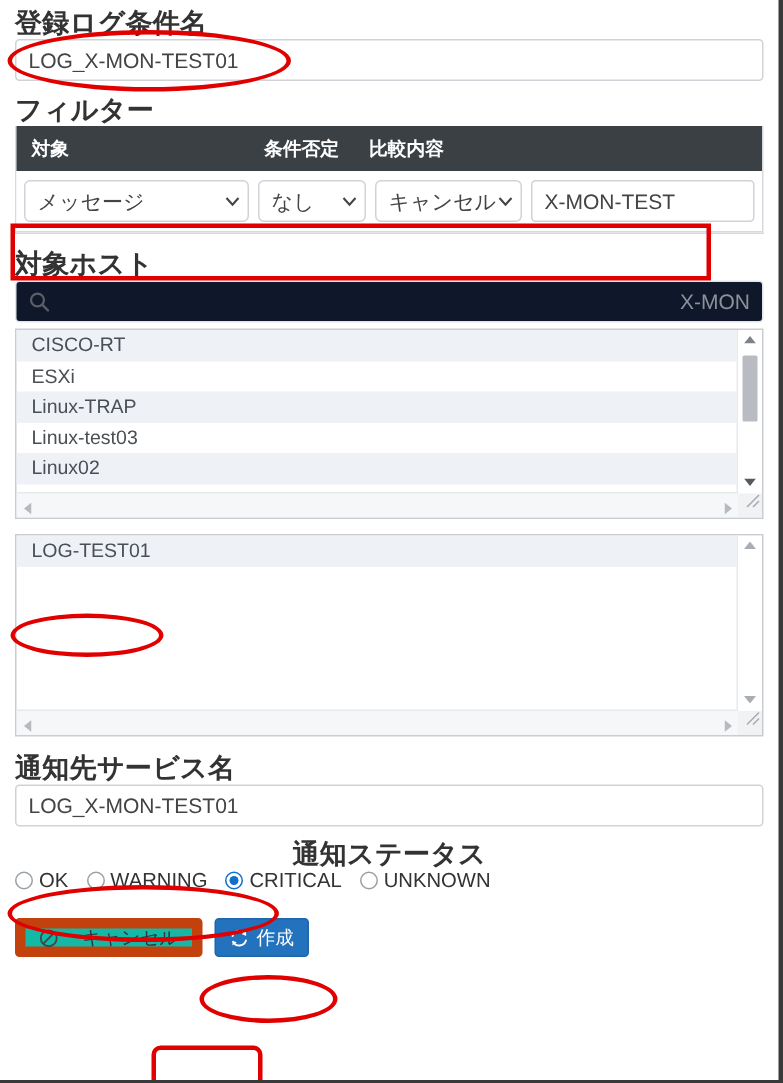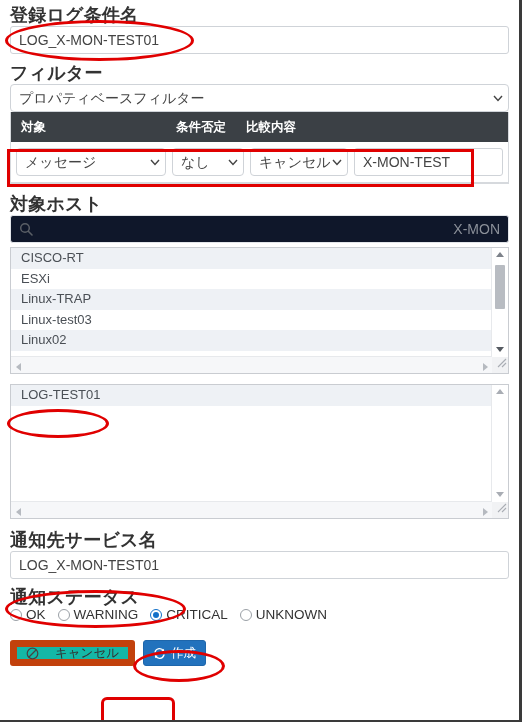--- a/index.html
+++ b/index.html
@@ -305,28 +305,20 @@
 <div class="page">
   <div class="inner">
 
     <div>
       <div class="field-label">登録ログ条件名</div>
       <input class="text-input" type="text" value="LOG_X-MON-TEST01" style="">
     </div>
 
     <div style="margin-top:12px;">
       <div class="field-label">フィルター</div>
-      <div class="select-wrap select-full">
-        <div class="select-box">プロパティベースフィルター</div>
-        <span class="chev">
-          <svg viewBox="0 0 10 7" width="10" height="7">
-              <path d="M1 1 L5 5.5 L9 1" fill="none" stroke="#444" stroke-width="1.4"></path>
-            </svg>
-        </span>
-      </div>
     </div>
 
     <div class="cond-table">
       <div class="cond-head">
         <div class="col col-target">対象</div>
         <div class="col col-negate">条件否定</div>
         <div class="col col-compare">比較内容</div>
       </div>
 
       <div class="cond-row">
@@ -462,21 +454,21 @@
         </span>
       </div>
     </div>
 
     <div style="margin-top:14px;">
       <div class="field-label">通知先サービス名</div>
       <input class="text-input" type="text" value="LOG_X-MON-TEST01" style="">
     </div>
 
     <div style="margin-top:11px;">
-      <div class="field-label" style="margin-bottom:2px;">通知ステータス</div>
+      <div class="field-label" style="margin-bottom:2px;text-align:center;">通知ステータス</div>
       <div class="radio-row">
         <label class="radio-item">
           <span class="radio-dot"></span>
           <span>OK</span>
         </label>
         <label class="radio-item">
           <span class="radio-dot"></span>
           <span>WARNING</span>
         </label>
         <label class="radio-item checked">

